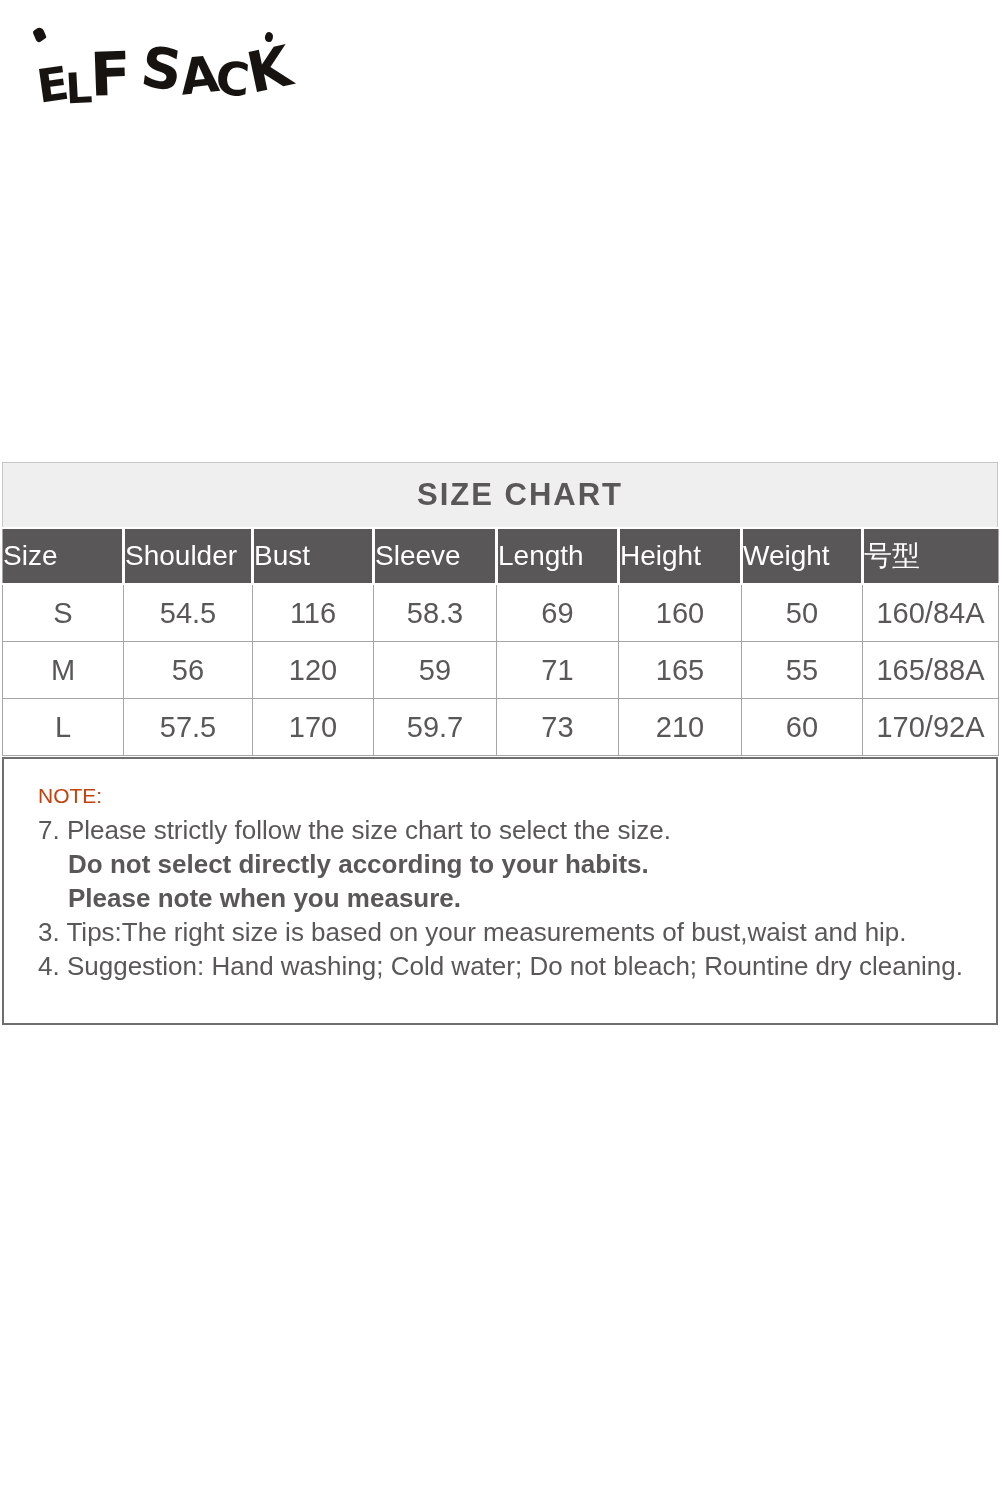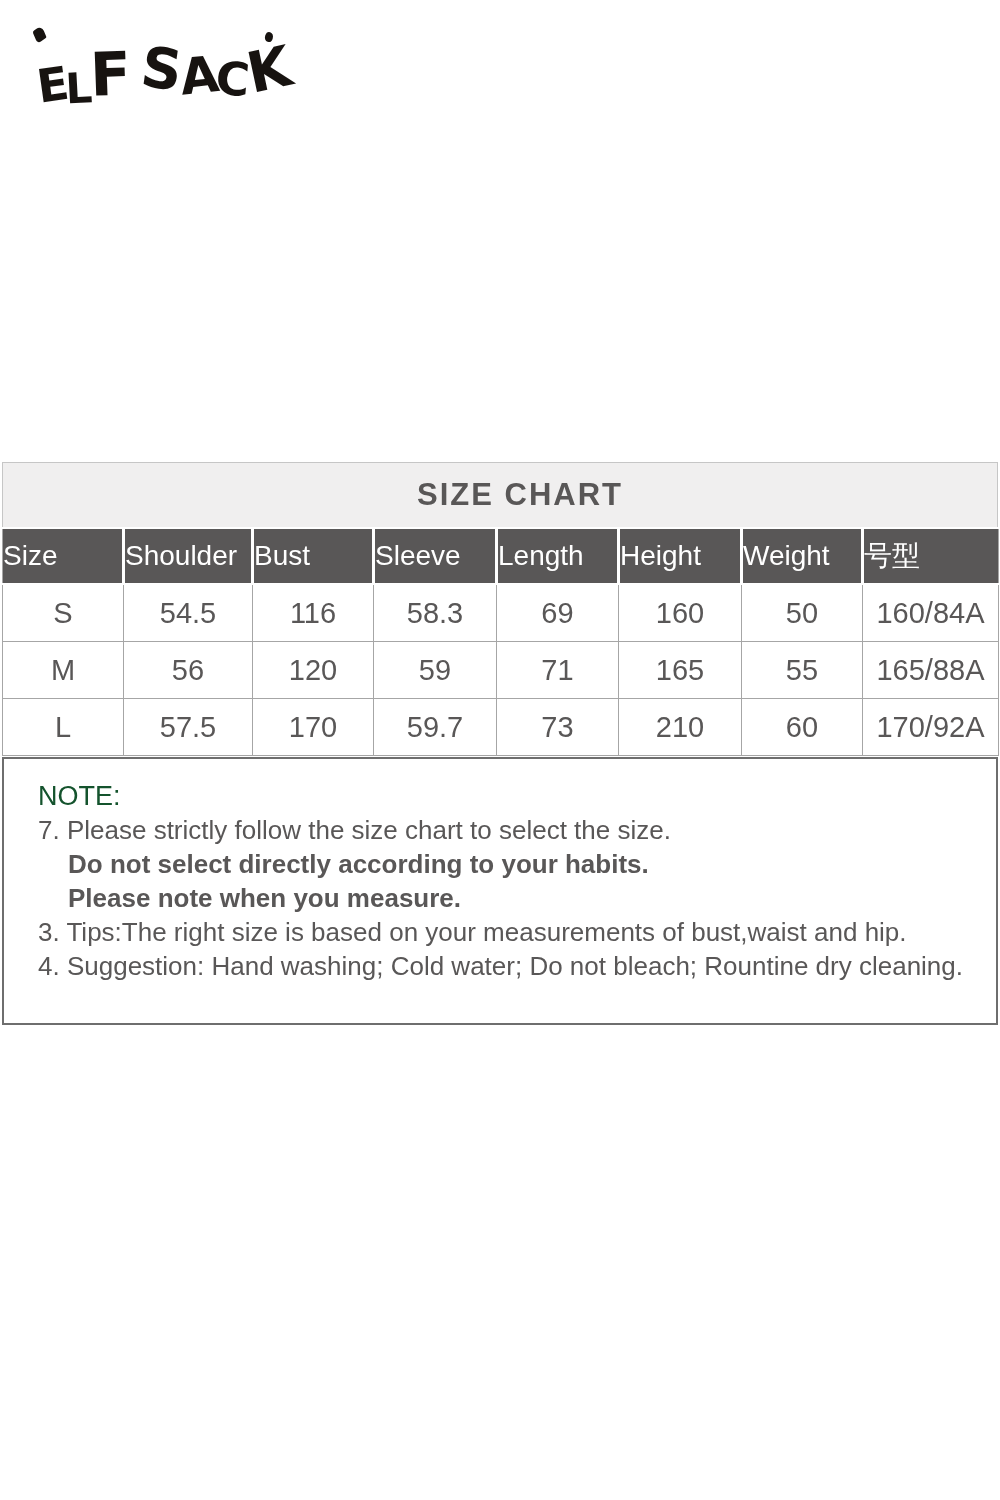--- a/index.html
+++ b/index.html
@@ -109,22 +109,22 @@
 
   
   .note-box {
     border: 2px solid #6e6e6e;
     border-top: 2px solid #6e6e6e;
     margin-top: 1px;
     padding: 20px 28px 40px 34px;
     background: #ffffff;
   }
   .note-heading {
-    font-size: 27px;
-    color: #14532d;
+    font-size: 21px;
+    color: #c2410c;
     line-height: 34px;
     margin-bottom: 0px;
   }
   .note-line {
     font-size: 26px;
     color: #595757;
     line-height: 34px;
     white-space: nowrap;
   }
   .note-line.indent { padding-left: 30px; font-weight: bold; }

